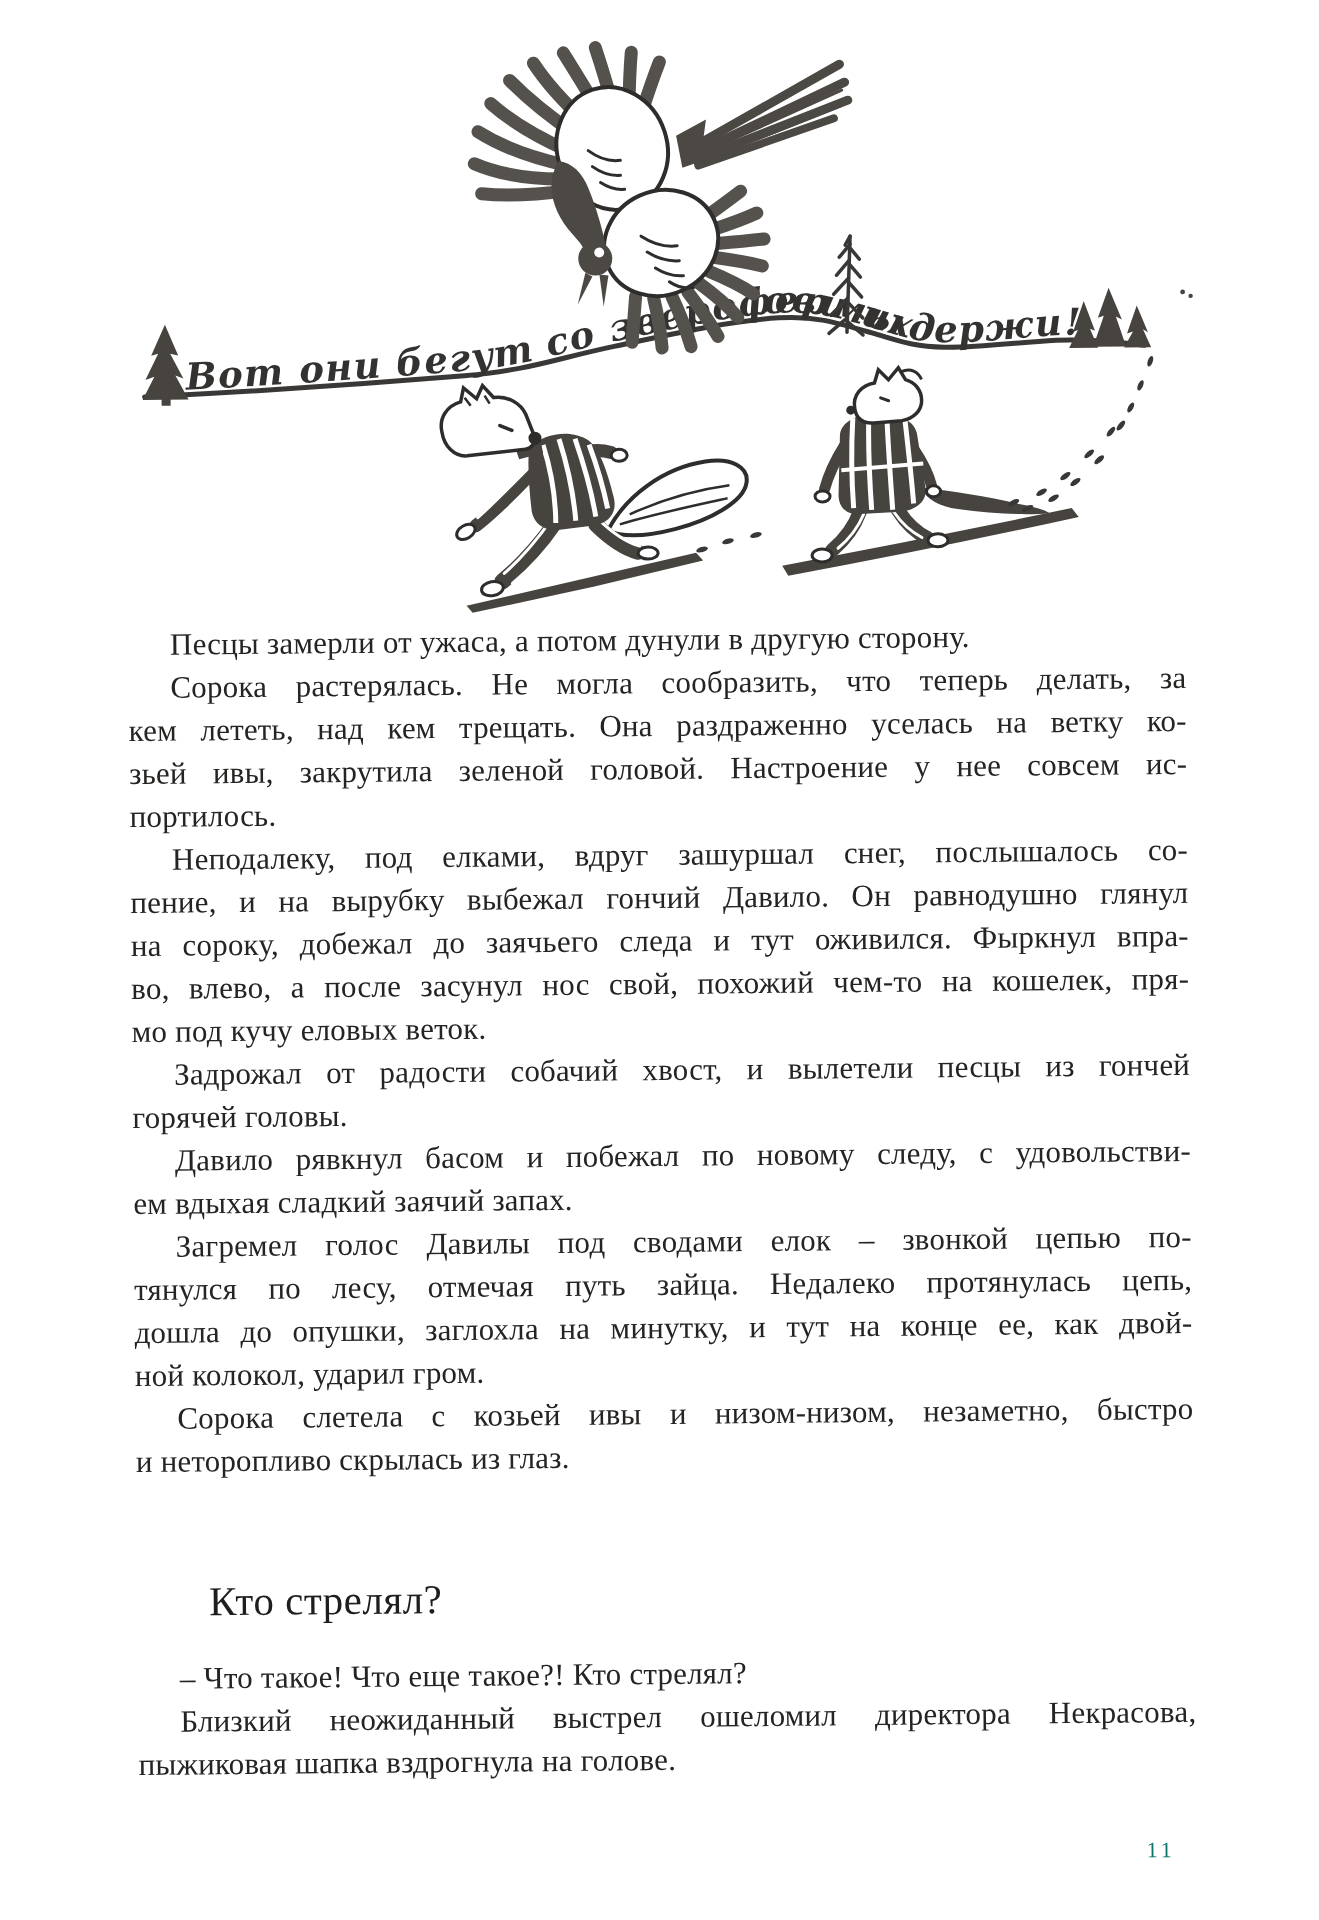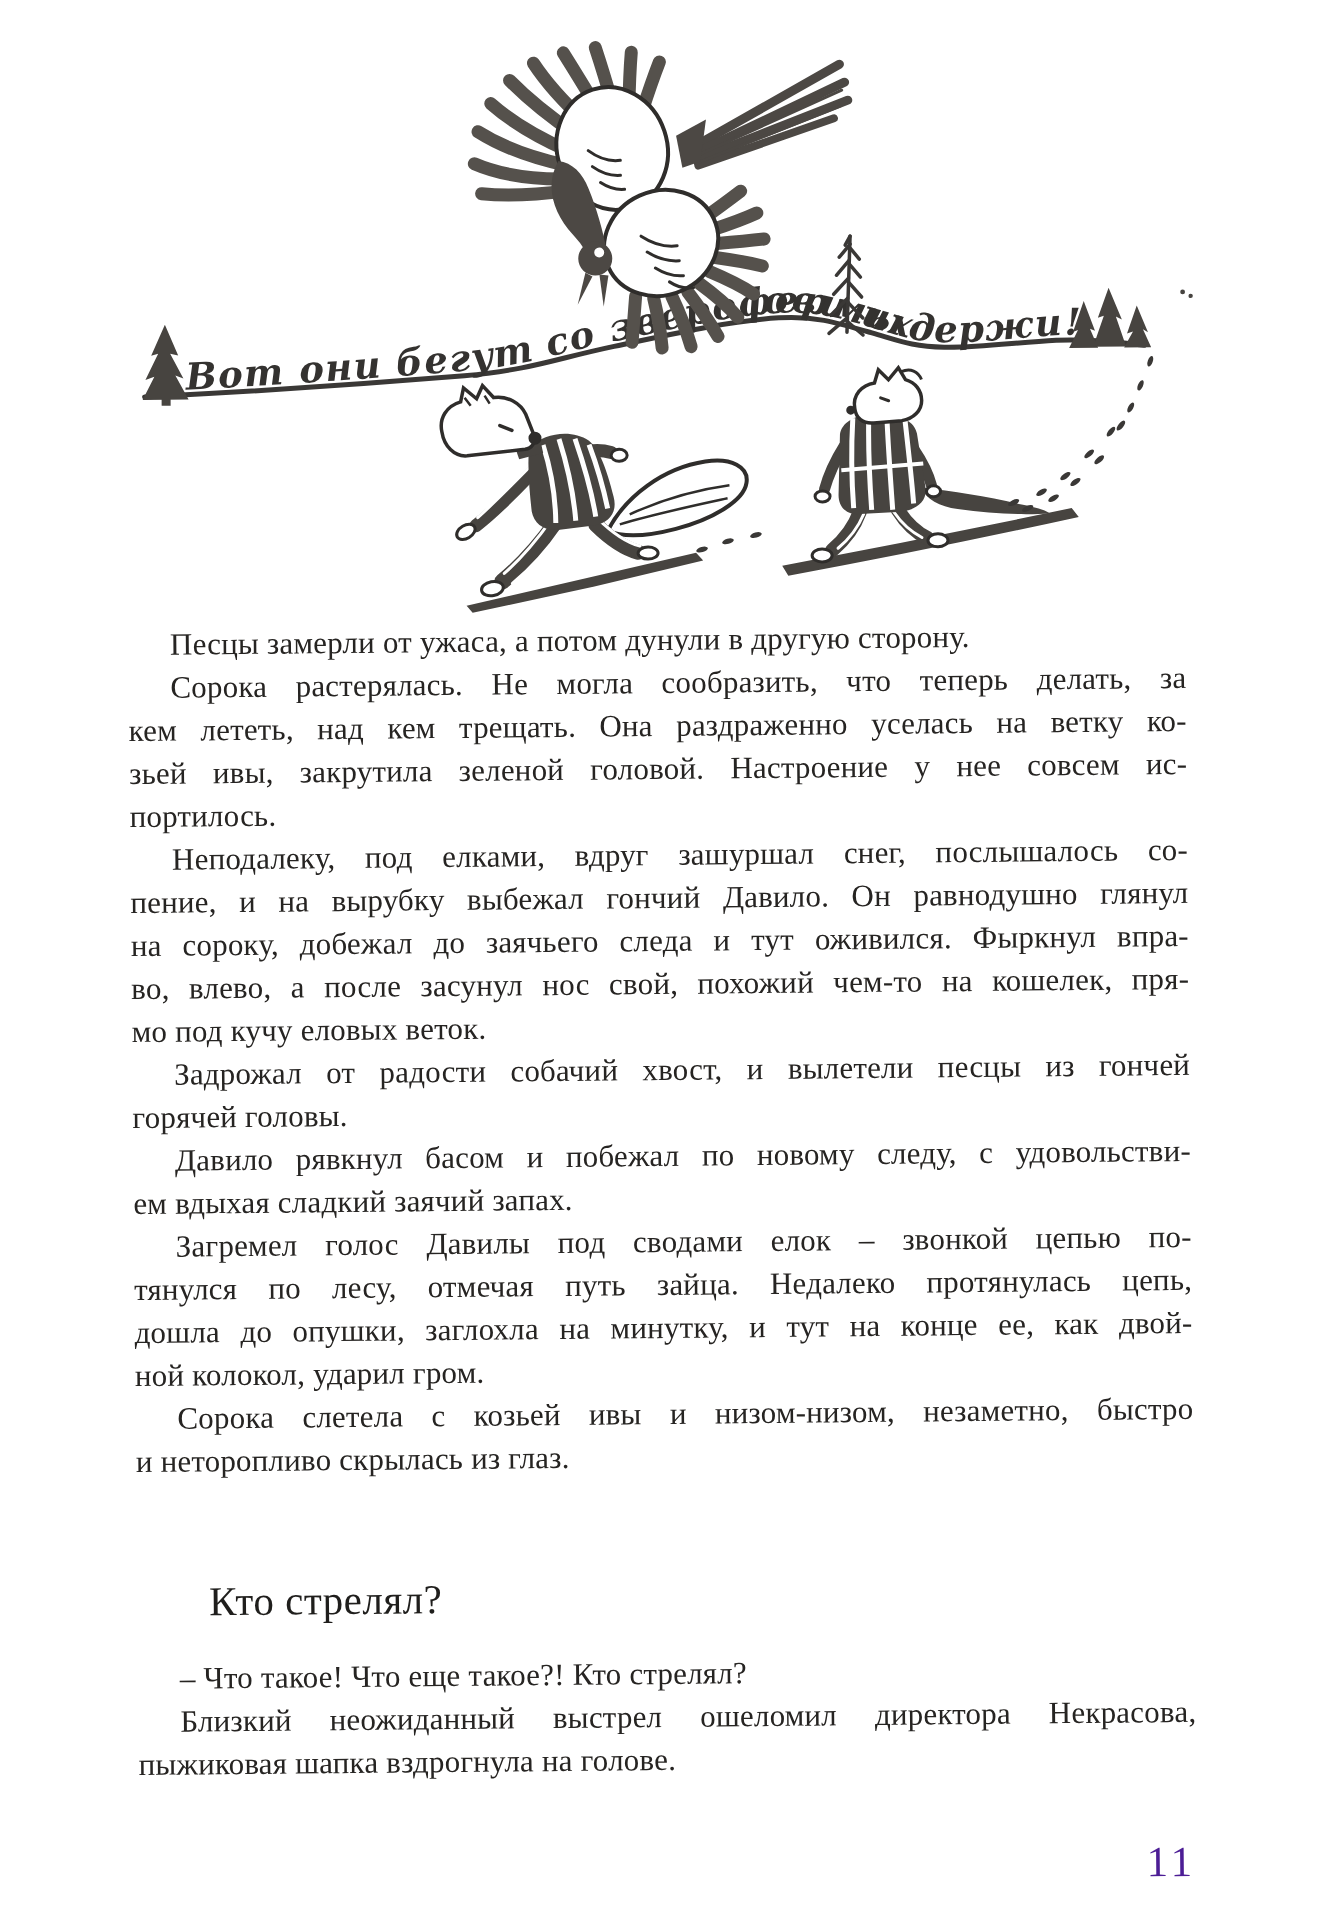--- a/index.html
+++ b/index.html
@@ -18,21 +18,21 @@
   }
   .ln.j{text-align:justify;text-align-last:justify;}
   .ln.in{text-indent:42px;}
   .heading{
     position:absolute;left:203px;top:1572px;
     font-size:41px;line-height:50px;color:#1f1e1c;letter-spacing:0.5px;
   }
   .dialogue{position:absolute;left:131px;top:1652px;width:1058px;}
   .pagenum{
     position:absolute;left:1138px;top:1842px;
-    font-size:43px;color:#4c1d95;letter-spacing:4px;text-align:right;
+    font-size:22px;color:#0f766e;letter-spacing:4px;text-align:right;
   }
 </style>
 </head>
 <body>
 
 <div class="sheet">
 
   <svg class="illustration" viewBox="0 0 1319 625">
 
     <g>

